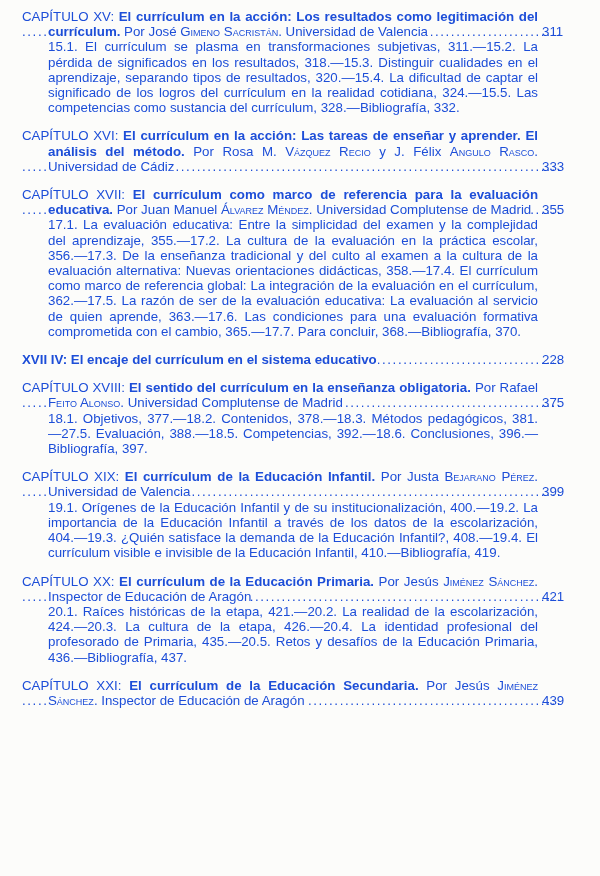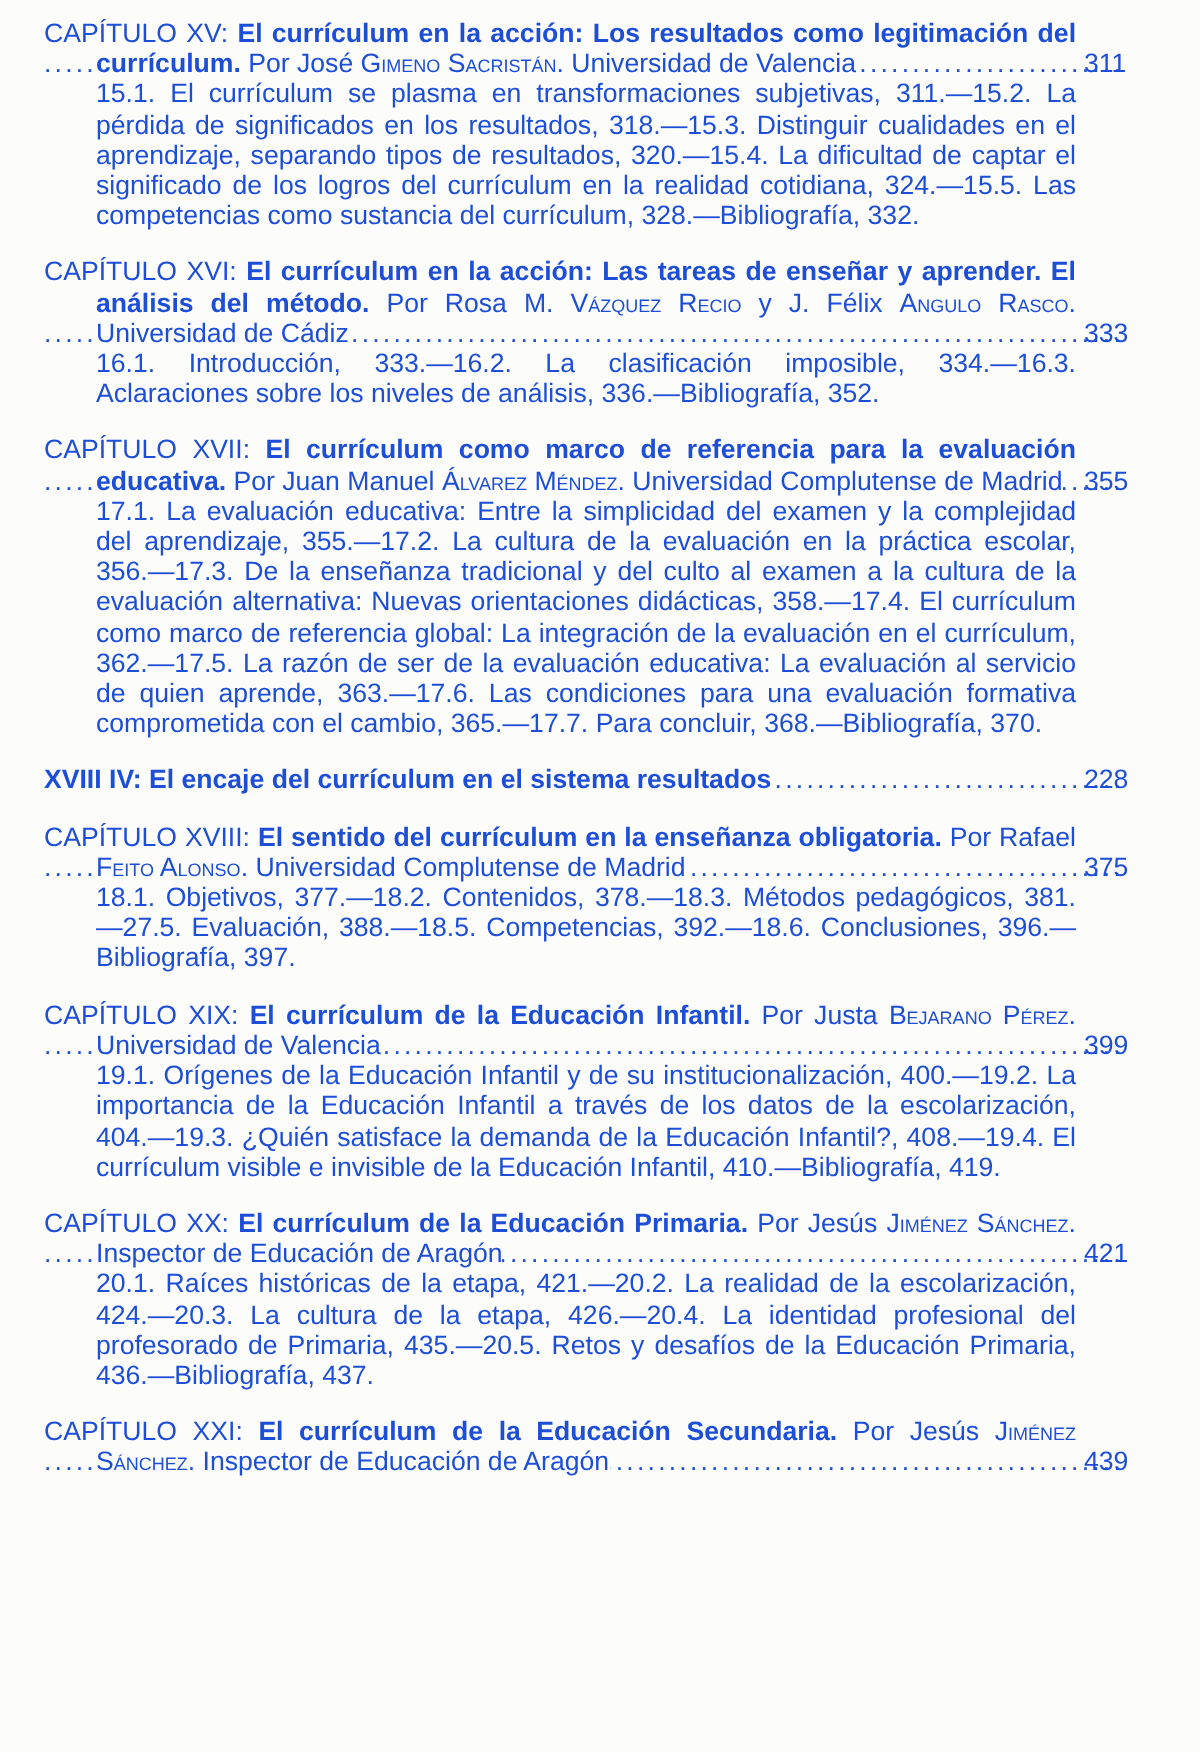--- a/index.html
+++ b/index.html
@@ -56,30 +56,29 @@
 
 <main class="page">
   <div id="entries">
   <div class="entry chapter">
         <p class="head"><span class="label bg">CAPÍTULO XV: </span><span class="title bg">El currículum en la acción: Los resultados como legitimación del currículum. </span><span class="byline bg"><span>Por José </span><span class="sc">Gimeno Sacristán</span><span>. Universidad de Valencia</span> </span><span class="leader">..................................................................................................................................</span><span class="pagenum">311</span></p>
         <p class="sections"><span>15.1. El currículum se plasma en transformaciones subjetivas, 311.—15.2. La pérdida de significados en los </span><span class="it">resultados</span><span>, 318.—15.3. Distinguir cualidades en el aprendizaje, separando tipos de resultados, 320.—15.4. La dificultad de captar el significado de los logros del currículum en la realidad cotidiana, 324.—15.5. Las competencias como sustancia del currículum, 328.—Bibliografía, 332.</span></p>
       </div>
 
   <div class="entry chapter">
         <p class="head"><span class="label bg">CAPÍTULO XVI: </span><span class="title bg">El currículum en la acción: Las tareas de enseñar y aprender. El análisis del método. </span><span class="byline bg"><span>Por Rosa M. </span><span class="sc">Vázquez Recio</span><span> y J. Félix </span><span class="sc">Angulo Rasco</span><span>. Universidad de Cádiz</span> </span><span class="leader">..................................................................................................................................</span><span class="pagenum">333</span></p>
-        <p class="sections">16.1. Introducción, 333.—16.2. La clasificación imposible, 334.—16.3. Aclaraciones sobre los niveles de análisis, 336.—Bibliografía, 352.</p>
       </div>
 
   <div class="entry chapter">
         <p class="head"><span class="label bg">CAPÍTULO XVII: </span><span class="title bg">El currículum como marco de referencia para la evaluación educativa. </span><span class="byline bg"><span>Por Juan Manuel </span><span class="sc">Álvarez Méndez</span><span>. Universidad Complutense de Madrid</span> </span><span class="leader">..................................................................................................................................</span><span class="pagenum">355</span></p>
         <p class="sections">17.1. La evaluación educativa: Entre la simplicidad del examen y la complejidad del aprendizaje, 355.—17.2. La cultura de la evaluación en la práctica escolar, 356.—17.3. De la enseñanza tradicional y del culto al examen a la cultura de la evaluación alternativa: Nuevas orientaciones didácticas, 358.—17.4. El currículum como marco de referencia global: La integración de la evaluación en el currículum, 362.—17.5. La razón de ser de la evaluación educativa: La evaluación al servicio de quien aprende, 363.—17.6. Las condiciones para una evaluación formativa comprometida con el cambio, 365.—17.7. Para concluir, 368.—Bibliografía, 370.</p>
       </div>
 
   <div class="entry part">
-        <p class="head"><span class="label bg">XVIII IV: </span><span class="title bg">El encaje del currículum en el sistema resultados </span><span class="leader">..................................................................................................................................</span><span class="pagenum">228</span></p>
+        <p class="head"><span class="label bg">XVII IV: </span><span class="title bg">El encaje del currículum en el sistema educativo </span><span class="leader">..................................................................................................................................</span><span class="pagenum">228</span></p>
       </div>
 
   <div class="entry chapter">
         <p class="head"><span class="label bg">CAPÍTULO XVIII: </span><span class="title bg">El sentido del currículum en la enseñanza obligatoria. </span><span class="byline bg"><span>Por Rafael </span><span class="sc">Feito Alonso</span><span>. Universidad Complutense de Madrid</span> </span><span class="leader">..................................................................................................................................</span><span class="pagenum">375</span></p>
         <p class="sections">18.1. Objetivos, 377.—18.2. Contenidos, 378.—18.3. Métodos pedagógicos, 381.—27.5. Evaluación, 388.—18.5. Competencias, 392.—18.6. Conclusiones, 396.—Bibliografía, 397.</p>
       </div>
 
   <div class="entry chapter">
         <p class="head"><span class="label bg">CAPÍTULO XIX: </span><span class="title bg">El currículum de la Educación Infantil. </span><span class="byline bg"><span>Por Justa </span><span class="sc">Bejarano Pérez</span><span>. Universidad de Valencia</span> </span><span class="leader">..................................................................................................................................</span><span class="pagenum">399</span></p>
         <p class="sections">19.1. Orígenes de la Educación Infantil y de su institucionalización, 400.—19.2. La importancia de la Educación Infantil a través de los datos de la escolarización, 404.—19.3. ¿Quién satisface la demanda de la Educación Infantil?, 408.—19.4. El currículum visible e invisible de la Educación Infantil, 410.—Bibliografía, 419.</p>

